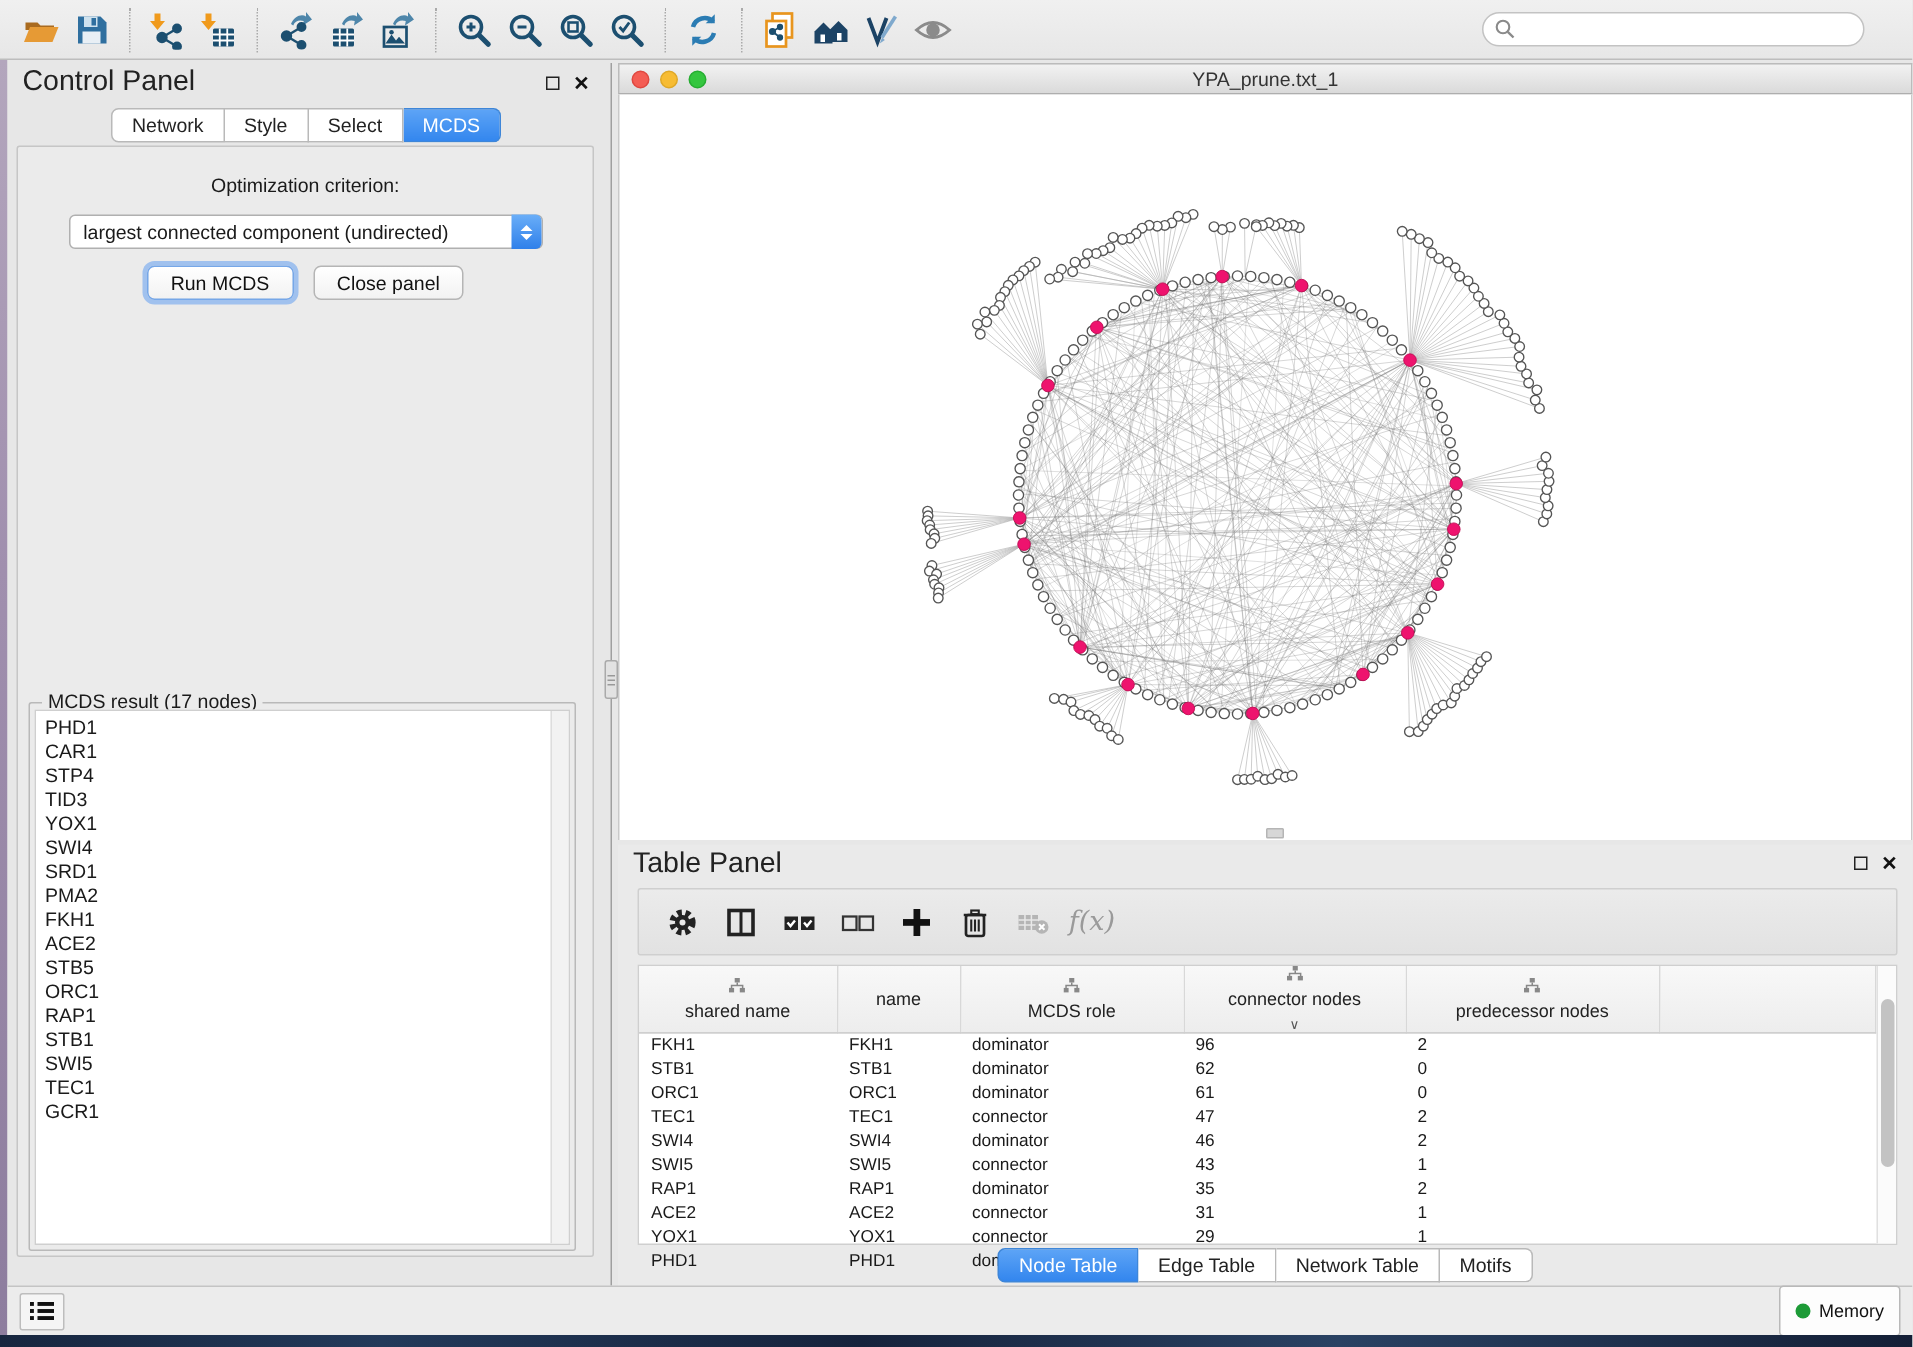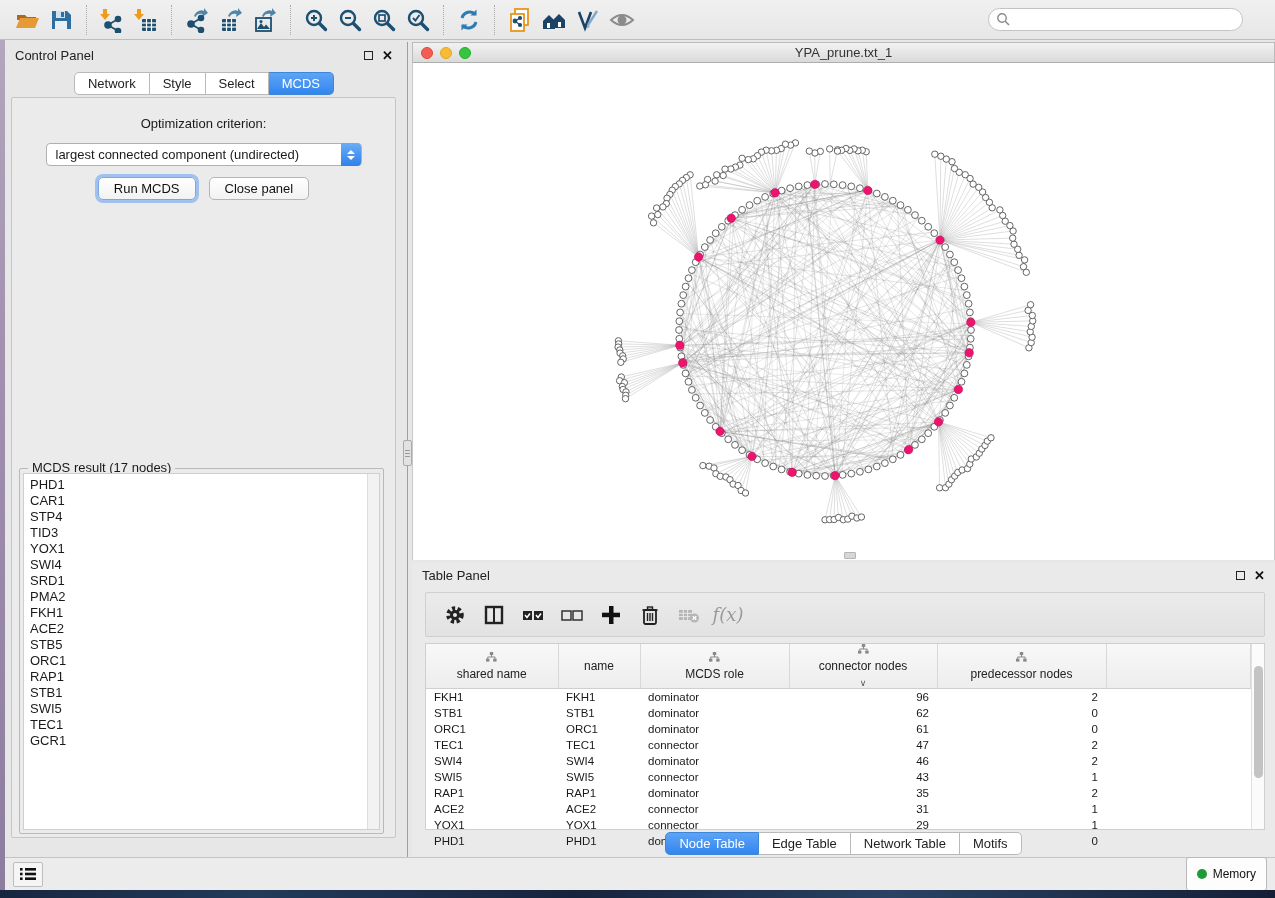--- a/index.html
+++ b/index.html
@@ -24,21 +24,21 @@
     background:linear-gradient(180deg,#b3a6bd,#a08fae 40%,#8d7d9e); }
   .wall-bottom { position:absolute; left:0; bottom:0; width:1275px; height:8px;
     background:linear-gradient(90deg,#17263f,#233a5a 20%,#16233c 45%,#2a4263 70%,#141f36); }
 
   
   .main { position:absolute; left:5px; top:40px; width:1270px; height:850px; background:#e7e7e7; }
 
   
   .control-panel { position:absolute; left:0; top:2px; width:398px; height:816px; }
   .cp-header { height:26px; display:flex; align-items:center; padding:0 10px; }
-  .panel-title { font-size:13px; color:#222; }
+  .panel-title { font-size:19px; color:#222; }
   .panel-hdr-icons { margin-left:auto; display:flex; align-items:center; gap:9px; }
   .float-box { width:9px; height:9px; border:1.6px solid #222; display:inline-block; }
   .close-x { font-size:13px; font-weight:bold; color:#111; line-height:1; }
   .cp-tabs { position:absolute; left:0; top:30px; width:100%; display:flex; justify-content:center; }
   .seg { display:flex; }
   .seg .tab { padding:3px 13px; background:#fff; border:1px solid #b9b9b9; border-left:none;
     font-size:13px; color:#222; }
   .seg .tab:first-child { border-left:1px solid #b9b9b9; border-radius:5px 0 0 5px; }
   .seg .tab:last-child { border-radius:0 5px 5px 0; }
   .seg .tab.active { background:linear-gradient(#5da4f6,#3386ee); color:#fff; border-color:#3e86d8; }
@@ -98,21 +98,21 @@
   .fx { font-family:"DejaVu Serif", serif; font-style:italic; font-size:18px; color:#9a9a9a; }
 
   .tbl-wrap { position:absolute; left:13px; right:10px; top:80px; bottom:28px; background:#fff; border:1px solid #cfcfcf; }
   .tbl-scroll { position:absolute; top:0; right:0; bottom:0; width:13px; background:#fbfbfb; border-left:1px solid #e0e0e0; }
   .tbl-thumb { position:absolute; left:2px; top:22px; width:9px; height:112px; background:#c3c3c3; border-radius:5px; }
   table.data { border-collapse:collapse; width:calc(100% - 13px); table-layout:fixed; }
   table.data th { height:20px; background:linear-gradient(#f8f8f8,#ededed); border-right:1px solid #d8d8d8;
     border-bottom:1px solid #cfcfcf; font-weight:normal; font-size:12px; color:#222; text-align:center; position:relative; }
   table.data th .th-inner { display:flex; align-items:center; justify-content:center; gap:5px;flex-direction:column; }
   table.data td { height:16px; font-size:11.5px; padding:0 8px; white-space:nowrap; overflow:hidden; }
-  td.num { text-align:right; padding-right:15px; }
+  td.num { text-align:left; padding-right:15px; }
   .sort-arrow { font-size:9px; color:#555; }
 
   .tp-tabs { position:absolute; left:0; right:0; bottom:3px; display:flex; justify-content:center; }
 
   
   .status-bar { position:absolute; left:0; right:0; bottom:0; height:33px; background:#ececec;
     border-top:1px solid #c4c4c4; display:flex; align-items:center; padding:0 8px; }
   .list-btn { width:30px; height:25px; background:#f5f5f5; border:1px solid #bdbdbd; border-radius:2px;
     display:flex; align-items:center; justify-content:center; }
   .memory-btn { margin-left:auto; height:24px; background:#fdfdfd; border:1px solid #b9b9b9; border-radius:3px;

